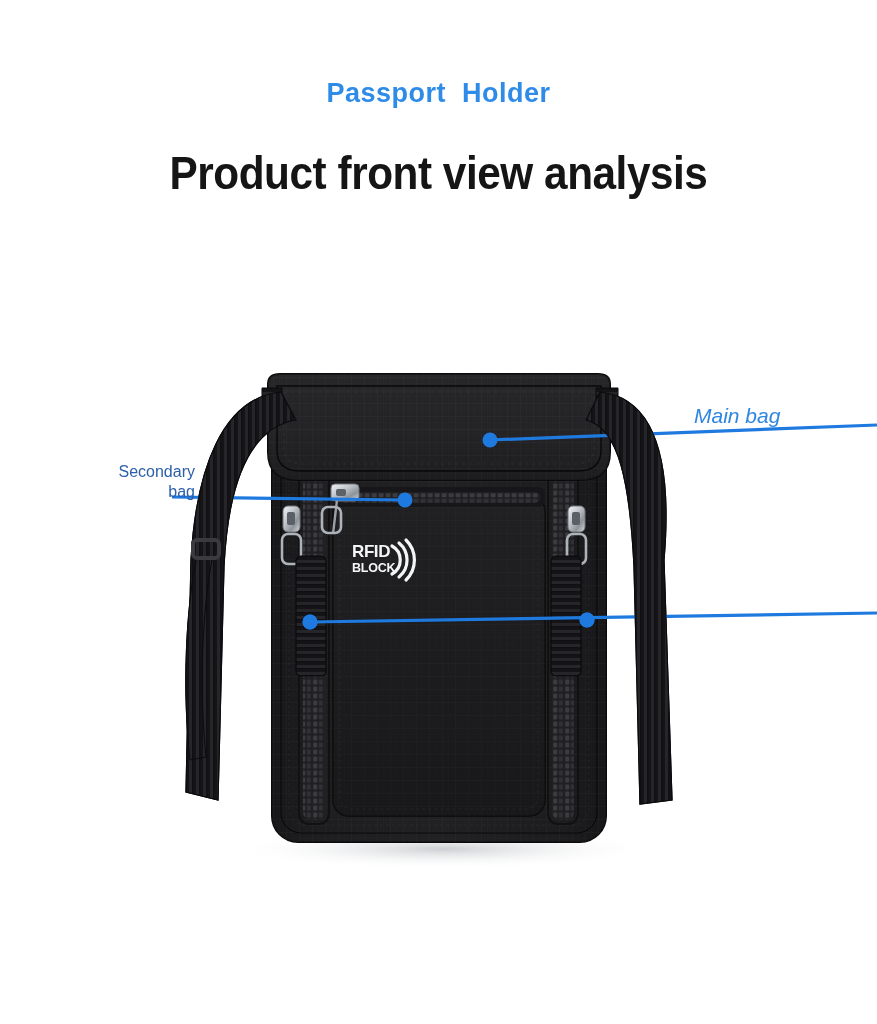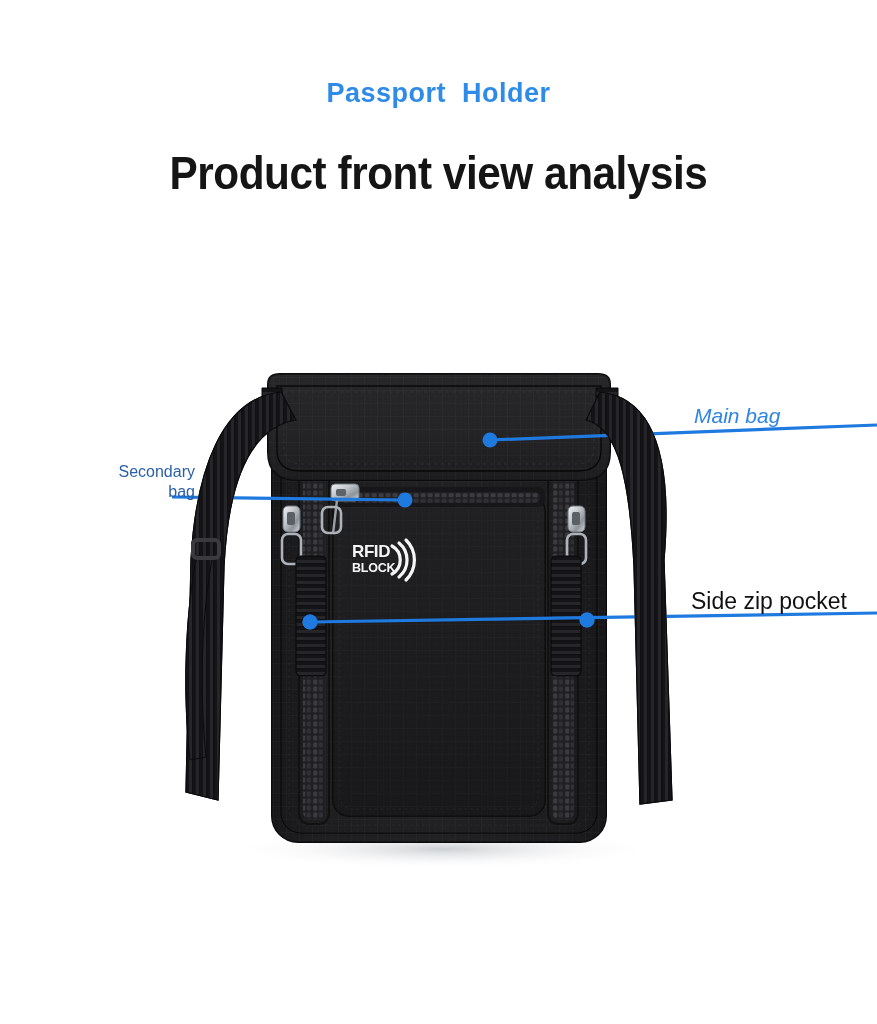--- a/index.html
+++ b/index.html
@@ -257,15 +257,14 @@
 
       <circle cx="310" cy="622" r="7.5" fill="#1f7ae0"></circle>
       <circle cx="587" cy="620" r="7.5" fill="#1f7ae0"></circle>
     </svg>
   </div>
 
   <div class="callout callout-main">Main bag</div>
 
   <div class="callout callout-secondary"><span>Secondary</span><br><span>bag</span></div>
 
-  <div class="callout callout-side">Side zip pocket</div>
 
 </div>
 
 </body></html>

